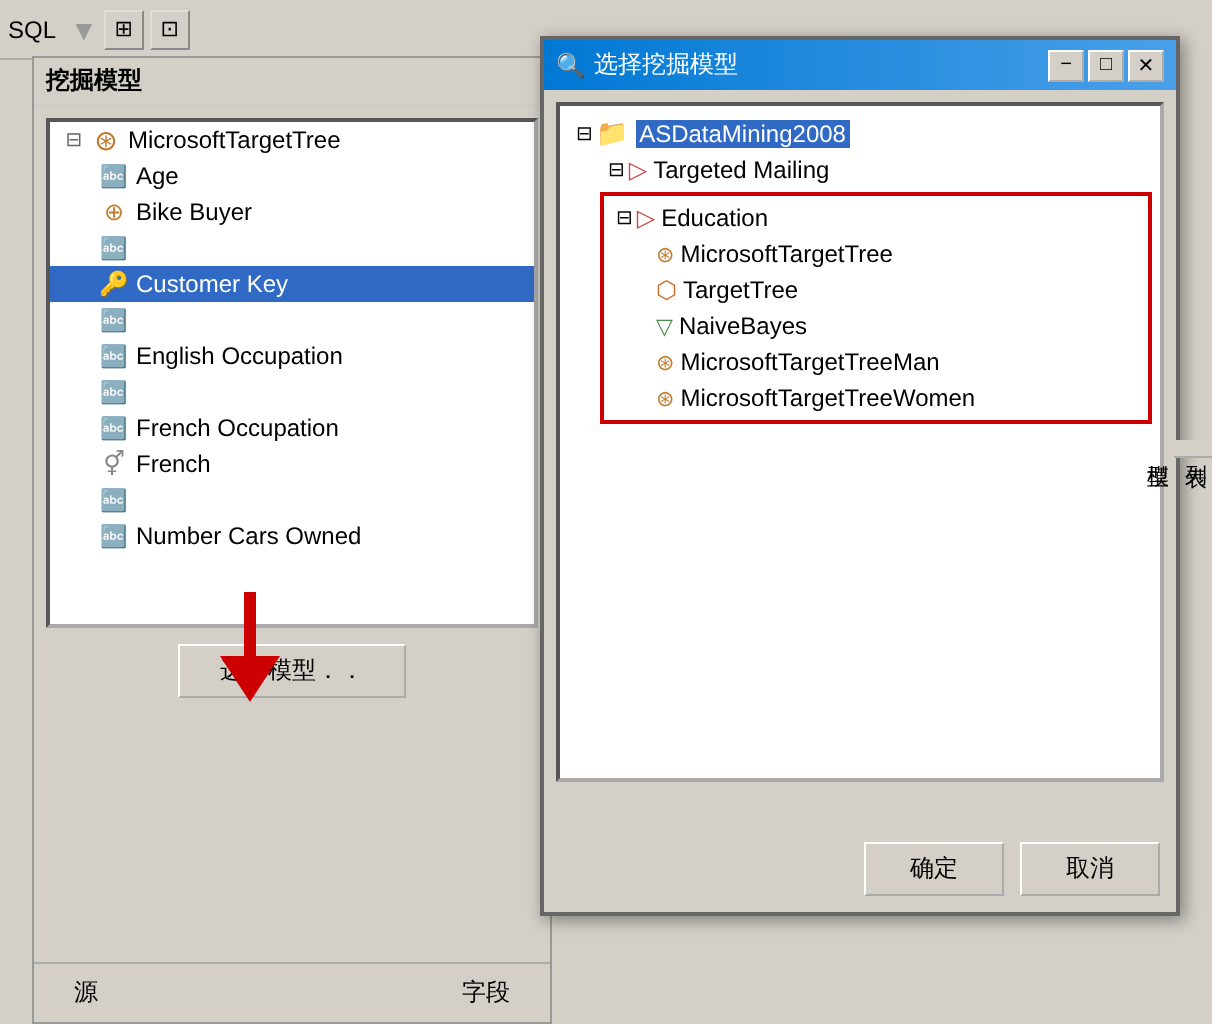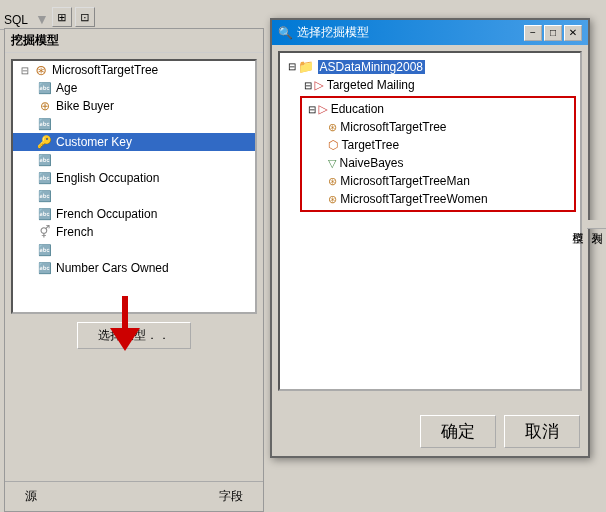--- a/index.html
+++ b/index.html
@@ -9,21 +9,21 @@
       background: #d4d0c8;
       font-family: 'MS Shell Dlg', Tahoma, Arial, sans-serif;
       font-size: 12px;
       overflow: hidden;
       position: relative;
     }
 
     
     .left-panel {
       position: absolute;
-      left: 4px;
+      left: 16px;
       top: 0;
       width: 260px;
       height: 512px;
       background: #d4d0c8;
       border: 1px solid #999;
     }
 
     .panel-title-bar {
       background: #d4d0c8;
       padding: 3px 6px;
@@ -192,35 +192,35 @@
       bottom: 8px;
       right: 8px;
       display: flex;
       gap: 8px;
     }
 
     .dialog-btn {
       background: #d4d0c8;
       border: 1px outset #fff;
       padding: 4px 20px;
-      font-size: 17px;
+      font-size: 12px;
       cursor: pointer;
       min-width: 70px;
     }
 
     
     .sql-toolbar {
       position: absolute;
       top: 0;
       left: 0;
       width: 260px;
       height: 30px;
       background: #d4d0c8;
       display: flex;
-      align-items: flex-end;
+      align-items: center;
       padding: 2px 4px;
       gap: 3px;
       border-bottom: 1px solid #aaa;
     }
 
     .sql-text {
       font-size: 12px;
       margin-right: 4px;
     }
 

